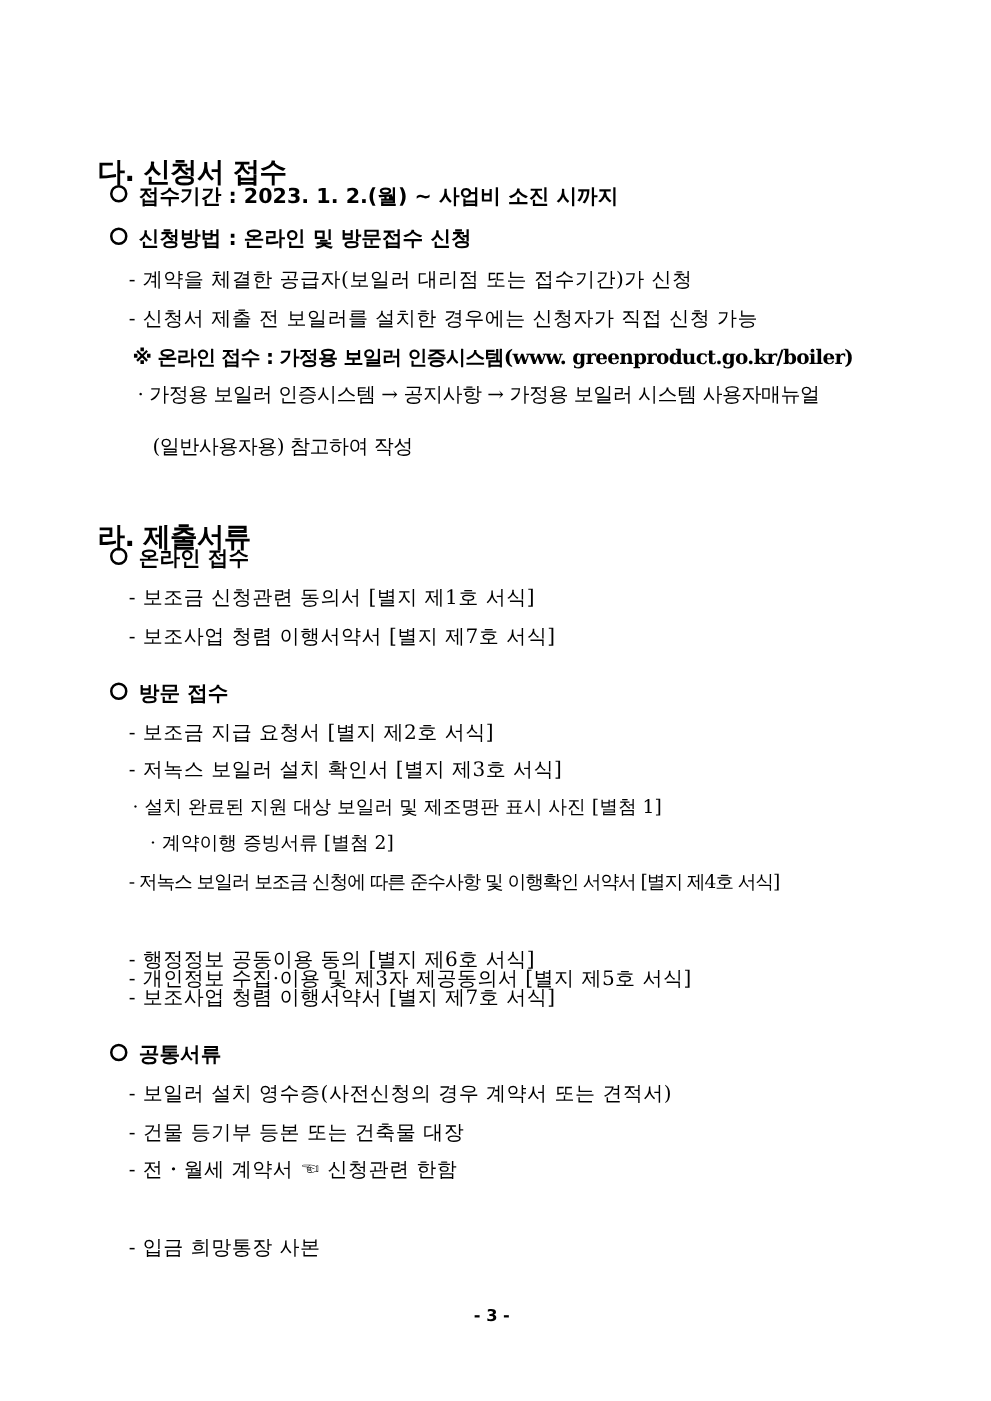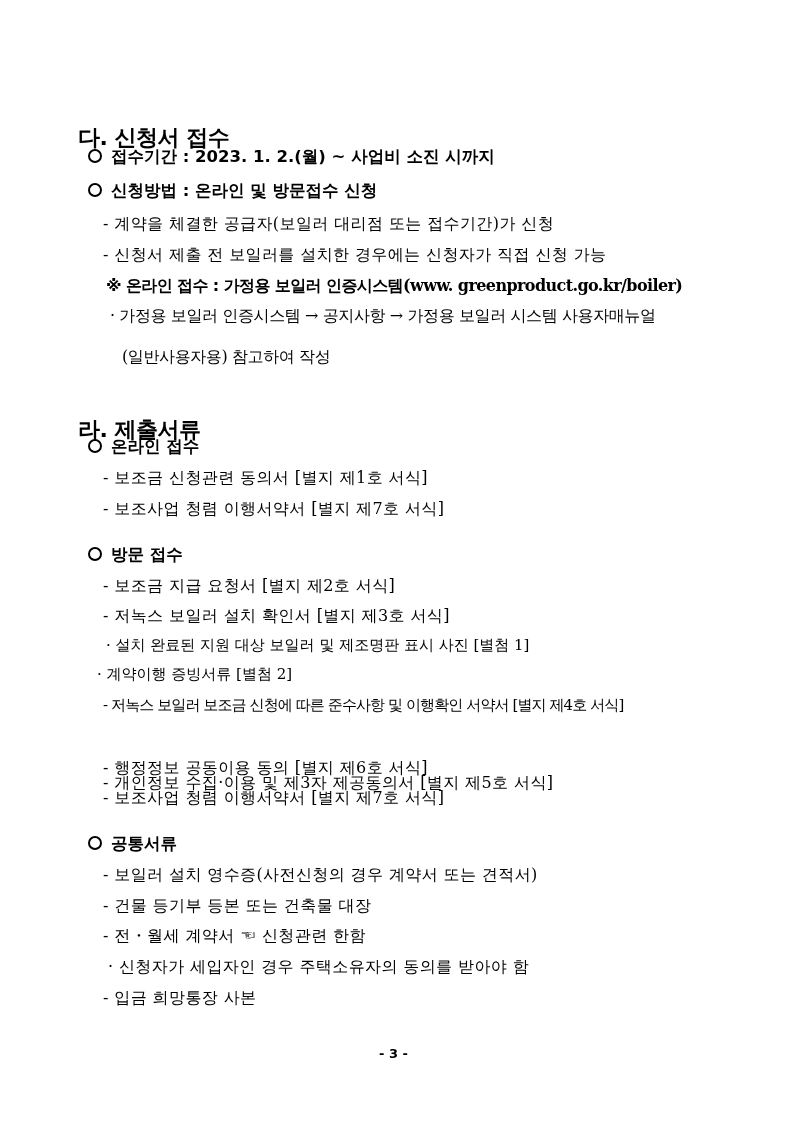--- a/index.html
+++ b/index.html
@@ -44,29 +44,28 @@
   </div>
   <div class="abs body" style="left:103px; top:468px;">- 보조금 신청관련 동의서 [별지 제1호 서식]</div>
   <div class="abs body" style="left:103px; top:499px;">- 보조사업 청렴 이행서약서 [별지 제7호 서식]</div>
 
   <div class="abs sub" style="left:88px; top:544px;">
     <span class="circ"></span><span>방문 접수</span>
   </div>
   <div class="abs body" style="left:103px; top:576px;">- 보조금 지급 요청서 [별지 제2호 서식]</div>
   <div class="abs body" style="left:103px; top:606px;">- 저녹스 보일러 설치 확인서 [별지 제3호 서식]</div>
   <div class="abs body small" style="left:106px; top:636px;text-align:center;">· 설치 완료된 지원 대상 보일러 및 제조명판 표시 사진 [별첨 1]</div>
-  <div class="abs body small" style="left:97px; top:665px;">· 계약이행 증빙서류 [별첨 2]</div>
+  <div class="abs body small" style="left:120px; top:665px;">· 계약이행 증빙서류 [별첨 2]</div>
   <div class="abs body small" style="left:103px; top:696px; letter-spacing:-0.9px;">- 저녹스 보일러 보조금 신청에 따른 준수사항 및 이행확인 서약서 [별지 제4호 서식]</div>
   <div class="abs body" style="left:103px; top:727px;margin-top:46px;">- 개인정보 수집·이용 및 제3자 제공동의서 [별지 제5호 서식]</div>
   <div class="abs body" style="left:103px; top:758px;">- 행정정보 공동이용 동의 [별지 제6호 서식]</div>
   <div class="abs body" style="left:103px; top:788px;">- 보조사업 청렴 이행서약서 [별지 제7호 서식]</div>
 
   <div class="abs sub" style="left:88px; top:833px;">
     <span class="circ"></span><span>공통서류</span>
   </div>
   <div class="abs body" style="left:103px; top:865px;">- 보일러 설치 영수증(사전신청의 경우 계약서 또는 견적서)</div>
   <div class="abs body" style="left:103px; top:896px;">- 건물 등기부 등본 또는 건축물 대장</div>
   <div class="abs body" style="left:103px; top:926px;">- 전・월세 계약서 ☜ 신청관련 한함</div>
-  <div class="abs body" style="left:108px; top:957px;">· 신청자가 세입자인 경우 주택소유자의 동의를 받아야 함</div>
   <div class="abs body" style="left:103px; top:988px;">- 입금 희망통장 사본</div>
 
   <div class="abs footer" style="left:379px; top:1046px;">- 3 -</div>
 </div>
 
 </body></html>

